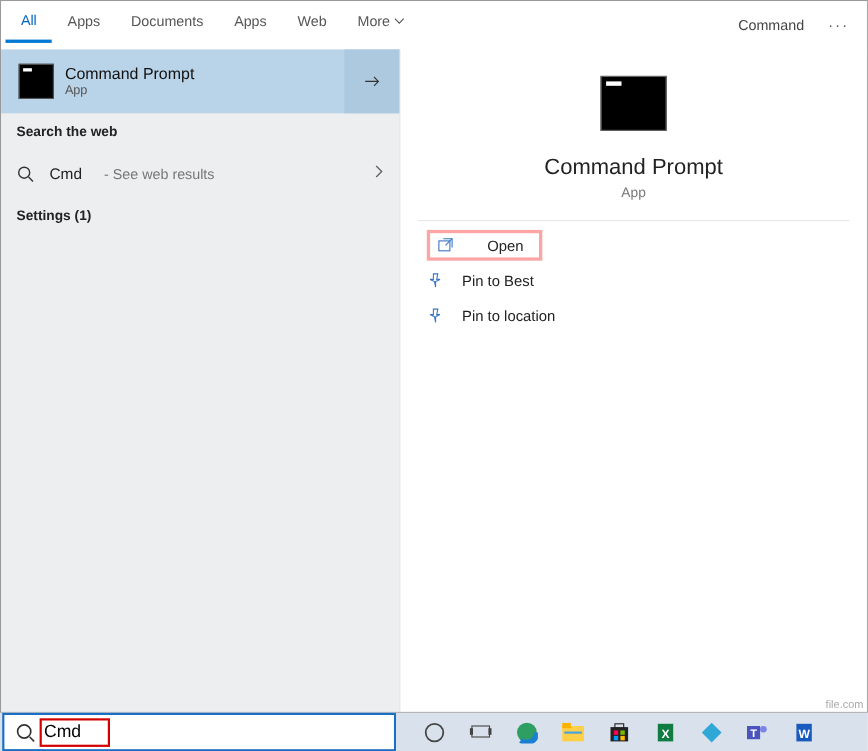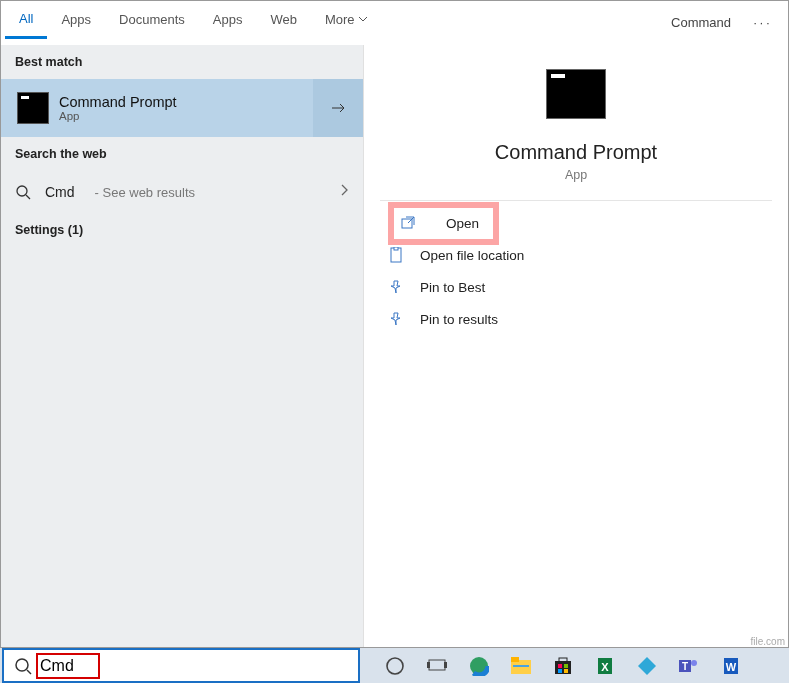--- a/index.html
+++ b/index.html
@@ -38,21 +38,21 @@
   
   .detail-icon { width: 60px; height: 50px; margin: 0 auto; background: #000; border: 1px solid #666; position: relative; }
   .detail-icon::before { content: ""; position: absolute; top: 4px; left: 4px; width: 14px; height: 4px; background: #fff; }
   .detail-title { text-align: center; font-size: 20px; color: #222; margin-top: 22px; }
   .detail-sub { text-align: center; font-size: 12.5px; color: #777; margin-top: 4px; }
   .divider { height: 1px; background: #e5e5e5; margin: 18px 16px 6px 16px; }
 
   .actions { padding: 0 16px; }
   .action { display: flex; align-items: center; height: 32px; font-size: 13.5px; color: #222; padding-left: 8px; cursor: pointer; }
   .action svg { margin-right: 16px; }
-  .highlight-box { border: 6px solid #fca5a5; display: inline-flex; align-items: center; height: 43px; padding: 0 14px 0 6px; }
+  .highlight-box { border: 3px solid #fca5a5; display: inline-flex; align-items: center; height: 28px; padding: 0 14px 0 6px; }
 
   
   .taskbar { position: absolute; bottom: 0; left: 0; width: 789px; height: 35px; background: #d9e2ec; display: flex; align-items: center; }
   .searchbox { display: flex; align-items: center; width: 358px; height: 35px; background: #fff; border: 2px solid #1a6fc4; margin-left: 2px; }
   .searchbox .sicon { margin: 0 8px 0 10px; }
   .searchbox input { border: none; outline: none; font-size: 16px; flex: 1; height: 100%; }
   .search-highlight { position: absolute; left: 36px; bottom: 4px; width: 64px; height: 26px; border: 2px solid #d40000; pointer-events: none; }
 
   .tb-icons { display: flex; align-items: center; gap: 20px; margin-left: 24px; }
   .tb-icons > * { width: 22px; height: 22px; display: flex; align-items: center; justify-content: center; }
@@ -72,21 +72,20 @@
     <div class="tab"><span>More</span> <svg width="10" height="10" viewBox="0 0 10 10">
           <path d="M1 3l4 4 4-4" stroke="#555" fill="none"></path>
         </svg></div>
     <div class="spacer"></div>
     <div class="feedback">Command</div>
     <div class="dots">···</div>
   </div>
 
   <div class="body">
     <div class="left">
-      <div class="section-label">Best match</div>
       <div class="best-match">
         <div class="bm-icon"></div>
         <div class="bm-text">
           <div class="bm-title">Command Prompt</div>
           <div class="bm-sub">App</div>
         </div>
         <div class="bm-arrow">
           <svg width="20" height="20" viewBox="0 0 20 20">
               <path d="M4 10h12M12 6l4 4-4 4" stroke="#333" fill="none" stroke-width="1"></path>
             </svg>
@@ -120,36 +119,29 @@
             <svg width="16" height="16" viewBox="0 0 16 16">
                 <rect x="2" y="4" width="10" height="9" stroke="#3a76c4" fill="none"></rect>
                 <path d="M6 2h8v8" stroke="#3a76c4" fill="none"></path>
                 <path d="M14 2l-6 6" stroke="#3a76c4"></path>
               </svg>
             <span style="margin-left:14px">Open</span>
           </span>
         </div>
         <div class="action">
           <svg width="16" height="16" viewBox="0 0 16 16">
-              <rect x="3" y="1" width="10" height="14" stroke="#3a76c4" fill="none"></rect>
-              <rect x="6" y="0" width="4" height="3" stroke="#3a76c4" fill="#fff"></rect>
-            </svg>
-          <span>Open file location</span>
+              <path d="M6 2h4l-1 5h3l-4 2v5l-1-5-4-2h3z" stroke="#3a76c4" fill="none"></path>
+            </svg>
+          <span>Pin to Best</span>
         </div>
         <div class="action">
           <svg width="16" height="16" viewBox="0 0 16 16">
               <path d="M6 2h4l-1 5h3l-4 2v5l-1-5-4-2h3z" stroke="#3a76c4" fill="none"></path>
             </svg>
-          <span>Pin to Best</span>
-        </div>
-        <div class="action">
-          <svg width="16" height="16" viewBox="0 0 16 16">
-              <path d="M6 2h4l-1 5h3l-4 2v5l-1-5-4-2h3z" stroke="#3a76c4" fill="none"></path>
-            </svg>
-          <span>Pin to results</span>
+          <span>Pin to location</span>
         </div>
       </div>
     </div>
   </div>
 </div>
 
 <div class="taskbar">
   <div class="searchbox">
     <svg class="sicon" width="18" height="18" viewBox="0 0 18 18">
         <circle cx="8" cy="8" r="6" stroke="#333" fill="none" stroke-width="1.5"></circle>

